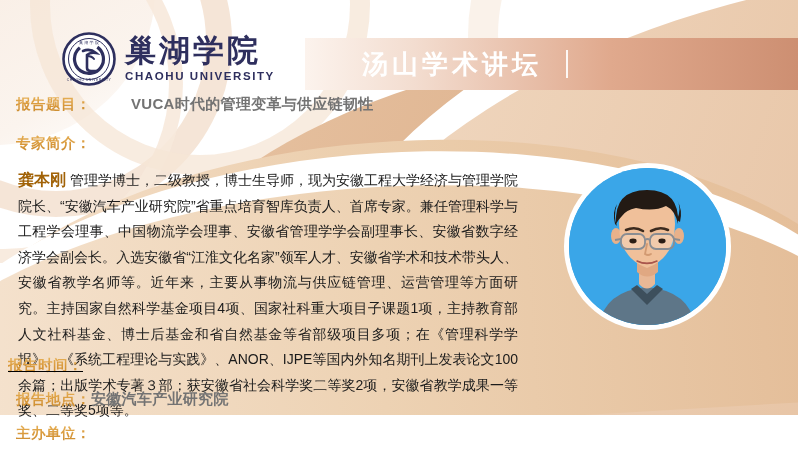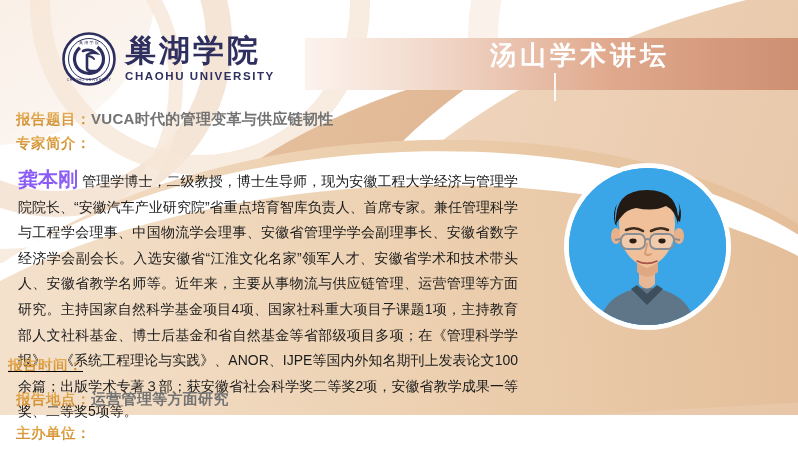--- a/index.html
+++ b/index.html
@@ -119,21 +119,21 @@
   }
   .logo-en{
     font-size:11.5px;font-weight:700;color:#2e2f5e;
     letter-spacing:1.6px;margin-top:5px;
     white-space:nowrap;
   }
 
   .banner{
     position:absolute;left:305px;top:38px;width:493px;height:52px;
     background:linear-gradient(90deg,#fcf3ed 0%,#f3ddd0 22%,#e0a98d 62%,#cd8f72 100%);
-    display:flex;align-items:center;flex-direction:column;
+    display:flex;align-items:center;
   }
   .banner-main{
     font-family:"DejaVu Serif","Liberation Serif",serif;
     font-size:26px;font-weight:700;color:#ffffff;
     letter-spacing:4px;margin-left:57px;white-space:nowrap;
   }
   .banner-sep{
     width:2px;height:28px;background:#ffffff;opacity:.9;
     margin:0 18px 0 24px;flex:none;
   }
@@ -151,30 +151,30 @@
     background:linear-gradient(180deg,#e8b45c 0%,#d8983a 55%,#c88a2f 100%);
     -webkit-background-clip:text;background-clip:text;
     color:#d49a3c;-webkit-text-fill-color:transparent;
     white-space:nowrap;letter-spacing:.5px;
   }
   .val-bold{
     font-size:15px;font-weight:700;color:#737373;white-space:nowrap;
     letter-spacing:.3px;
   }
 
-  .title-row{left:16px;top:110px;}
+  .title-row{left:16px;top:95px;gap:40px;}
   .intro-row{left:16px;top:133px;align-items:flex-start;flex-direction:column;}
 
   .intro-label{padding-top:1px;}
   .intro-body{
     width:500px;margin-left:2px;
     font-size:14px;line-height:25.6px;color:#1b1b1b;
     text-align:justify;text-justify:inter-ideograph;
   }
-  .intro-name{font-size:20px;font-weight:700;color:#8b5cf6;}
+  .intro-name{font-size:16px;font-weight:700;color:#a16207;}
 
   .time-row{left:8px;top:356px;text-decoration:underline;}
   .place-row{left:16px;top:390px;}
   .org-row{left:16px;top:424px;}
 
   
   .portrait{
     position:absolute;right:72px;top:168px;
     width:157px;height:157px;border-radius:50%;
     overflow:hidden;
@@ -241,21 +241,21 @@
       <span class="lbl intro-label">专家简介：</span>
       <p class="intro-body"><span class="intro-name">龚本刚</span><span> 管理学博士，二级教授，博士生导师，现为安徽工程大学经济与管理学院院长、“安徽汽车产业研究院”省重点培育智库负责人、首席专家。兼任管理科学与工程学会理事、中国物流学会理事、安徽省管理学学会副理事长、安徽省数字经济学会副会长。入选安徽省“江淮文化名家”领军人才、安徽省学术和技术带头人、安徽省教学名师等。近年来，主要从事物流与供应链管理、运营管理等方面研究。主持国家自然科学基金项目4项、国家社科重大项目子课题1项，主持教育部人文社科基金、博士后基金和省自然基金等省部级项目多项；在《管理科学学报》、《系统工程理论与实践》、ANOR、IJPE等国内外知名期刊上发表论文100余篇；出版学术专著３部；获安徽省社会科学奖二等奖2项，安徽省教学成果一等奖、二等奖5项等。</span></p>
     </div>
 
     <div class="row time-row">
       <span class="lbl">报告时间：</span>
     </div>
 
     <div class="row place-row">
       <span class="lbl">报告地点：</span>
-      <span class="val-bold">运营管理等方面研究</span>
+      <span class="val-bold">安徽汽车产业研究院</span>
     </div>
 
     <div class="row org-row">
       <span class="lbl">主办单位：</span>
     </div>
 
     <div class="portrait">
       <svg viewBox="0 0 157 157" aria-hidden="true">
         <rect width="157" height="157" fill="#3aa6e8"></rect>
 

